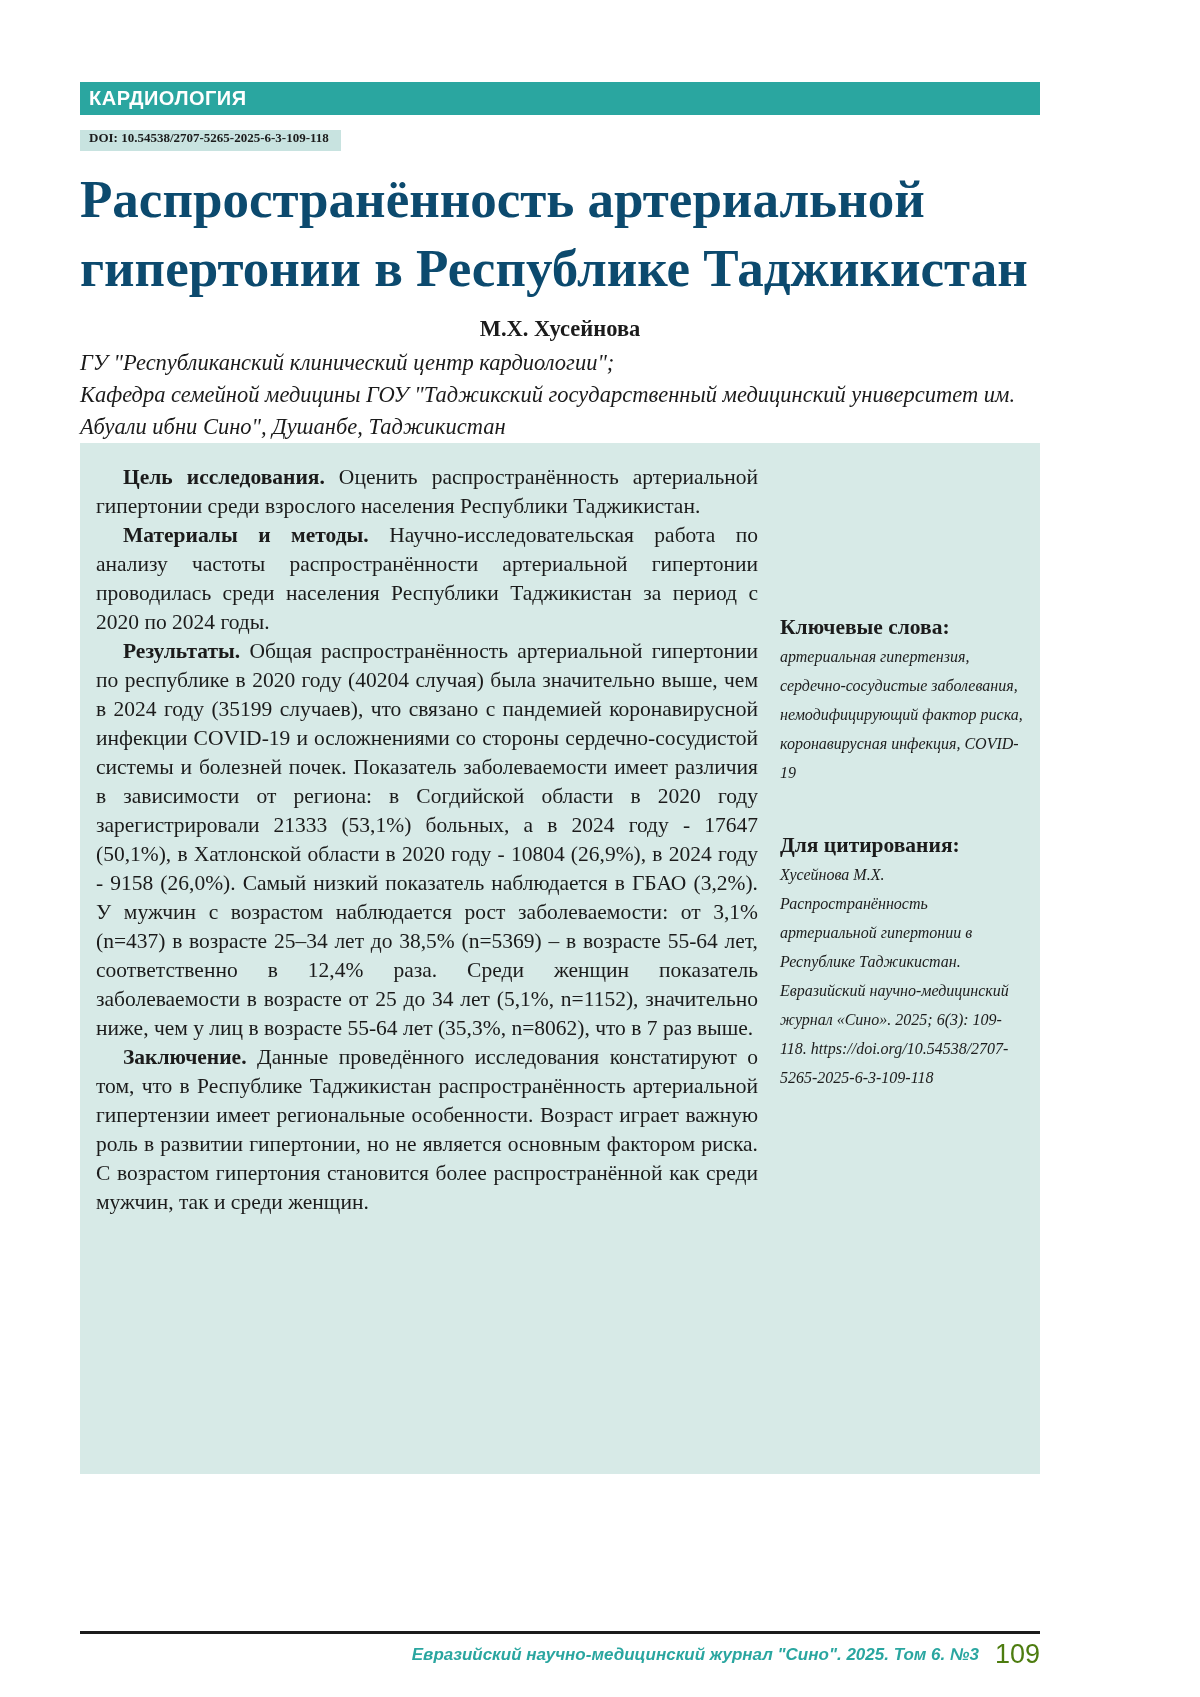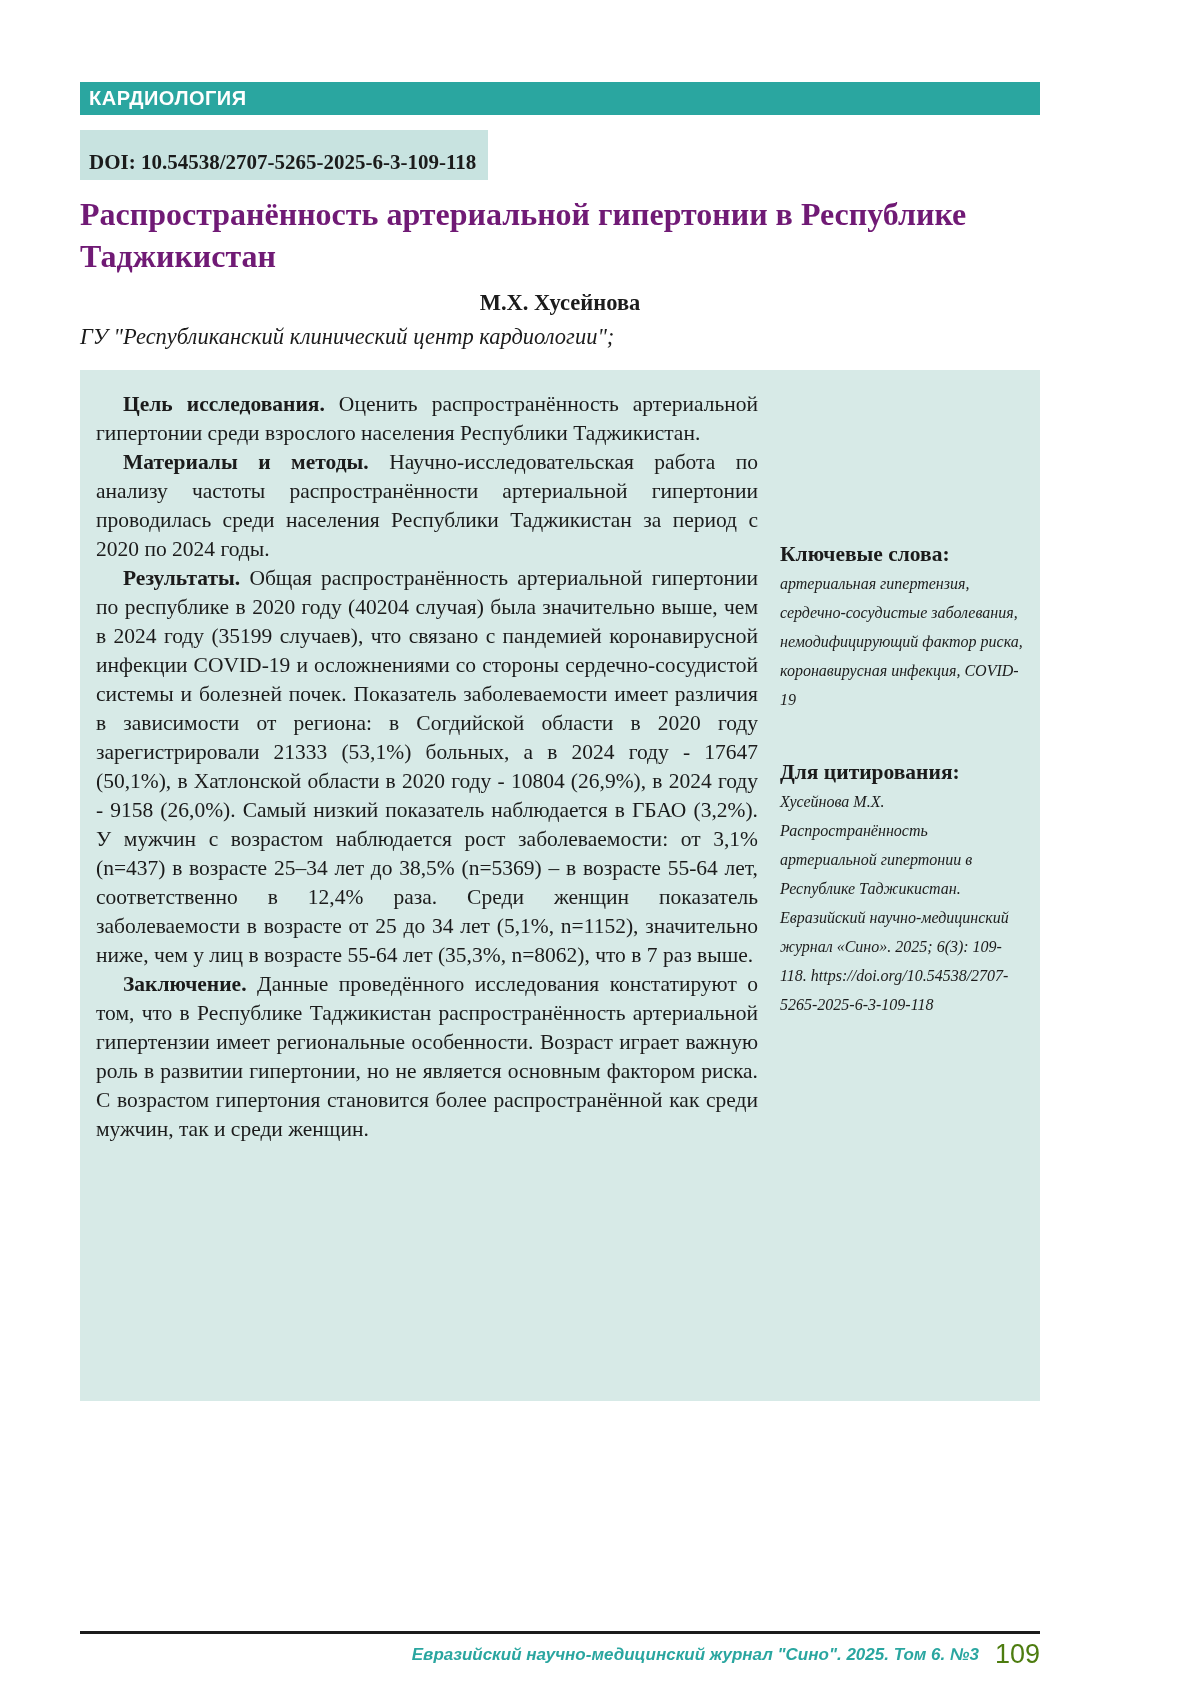--- a/index.html
+++ b/index.html
@@ -27,44 +27,43 @@
     font-size: 20px;
     color: #ffffff;
     letter-spacing: 0.5px;
   }
 
   .doi {
     display: inline-block;
     margin-top: 15px;
     background: var(--doi_bg, #c8e3e0);
     font-weight: 700;
-    font-size: 21px;
-    padding: 20px 12px 5px 9px;
+    font-size: 13px;
+    padding: 0 12px 5px 9px;
     color: #1b1b1b;
   }
 
   h1.title {
     margin: 14px 0 0 0;
-    font-size: 32px;
+    font-size: 53px;
     line-height: 1.3;
     font-weight: 700;
-    color: #701a75;
+    color: #0c4a6e;
   }
 
   .author { margin-top: 13px; font-weight: 700; font-size: 22.5px; text-align: center; }
 
   .affiliation {
     margin-top: 5px;
     font-style: italic;
     font-size: 22.5px;
     line-height: 32px;
   }
 
   .abstract {
-    margin-top: 17px;
     background: var(--abstract_bg, #d7eae7);
     height: 1031px;
     display: flex;
     padding: 20px 16px 0 16px;
     box-sizing: border-box;
     overflow: hidden;
   }
   .abstract-main { width: 662px; }
   .abstract-main p {
     font-size: 21.5px;
@@ -119,20 +118,21 @@
   </div>
 
   <div class="doi">DOI: 10.54538/2707-5265-2025-6-3-109-118</div>
 
   <h1 class="title">Распространённость артериальной гипертонии в Республике Таджикистан</h1>
 
   <div class="author">М.Х. Хусейнова</div>
 
   <div class="affiliation">
     <div>ГУ "Республиканский клинический центр кардиологии";</div>
+    <div>Кафедра семейной медицины ГОУ "Таджикский государственный медицинский университет им. Абуали ибни Сино", Душанбе, Таджикистан</div>
   </div>
 
   <div class="abstract">
 
     <div class="abstract-main">
       <p><b>Цель исследования.</b><span> Оценить распространённость артериальной гипертонии среди взрослого населения Республики Таджикистан.</span></p>
       <p><b>Материалы и методы.</b><span> Научно-исследовательская работа по анализу частоты распространённости артериальной гипертонии проводилась среди населения Республики Таджикистан за период с 2020 по 2024 годы.</span></p>
       <p><b>Результаты.</b><span> Общая распространённость артериальной гипертонии по республике в 2020 году (40204 случая) была значительно выше, чем в 2024 году (35199 случаев), что связано с пандемией коронавирусной инфекции COVID-19 и осложнениями со стороны сердечно-сосудистой системы и болезней почек. Показатель заболеваемости имеет различия в зависимости от региона: в Согдийской области в 2020 году зарегистрировали 21333 (53,1%) больных, а в 2024 году - 17647 (50,1%), в Хатлонской области в 2020 году - 10804 (26,9%), в 2024 году - 9158 (26,0%). Самый низкий показатель наблюдается в ГБАО (3,2%). У мужчин с возрастом наблюдается рост заболеваемости: от 3,1% (n=437) в возрасте 25–34 лет до 38,5% (n=5369) – в возрасте 55-64 лет, соответственно в 12,4% раза. Среди женщин показатель заболеваемости в возрасте от 25 до 34 лет (5,1%, n=1152), значительно ниже, чем у лиц в возрасте 55-64 лет (35,3%, n=8062), что в 7 раз выше.</span></p>
       <p><b>Заключение.</b><span> Данные проведённого исследования констатируют о том, что в Республике Таджикистан распространённость артериальной гипертензии имеет региональные особенности. Возраст играет важную роль в развитии гипертонии, но не является основным фактором риска. С возрастом гипертония становится более распространённой как среди мужчин, так и среди женщин.</span></p>
     </div>

